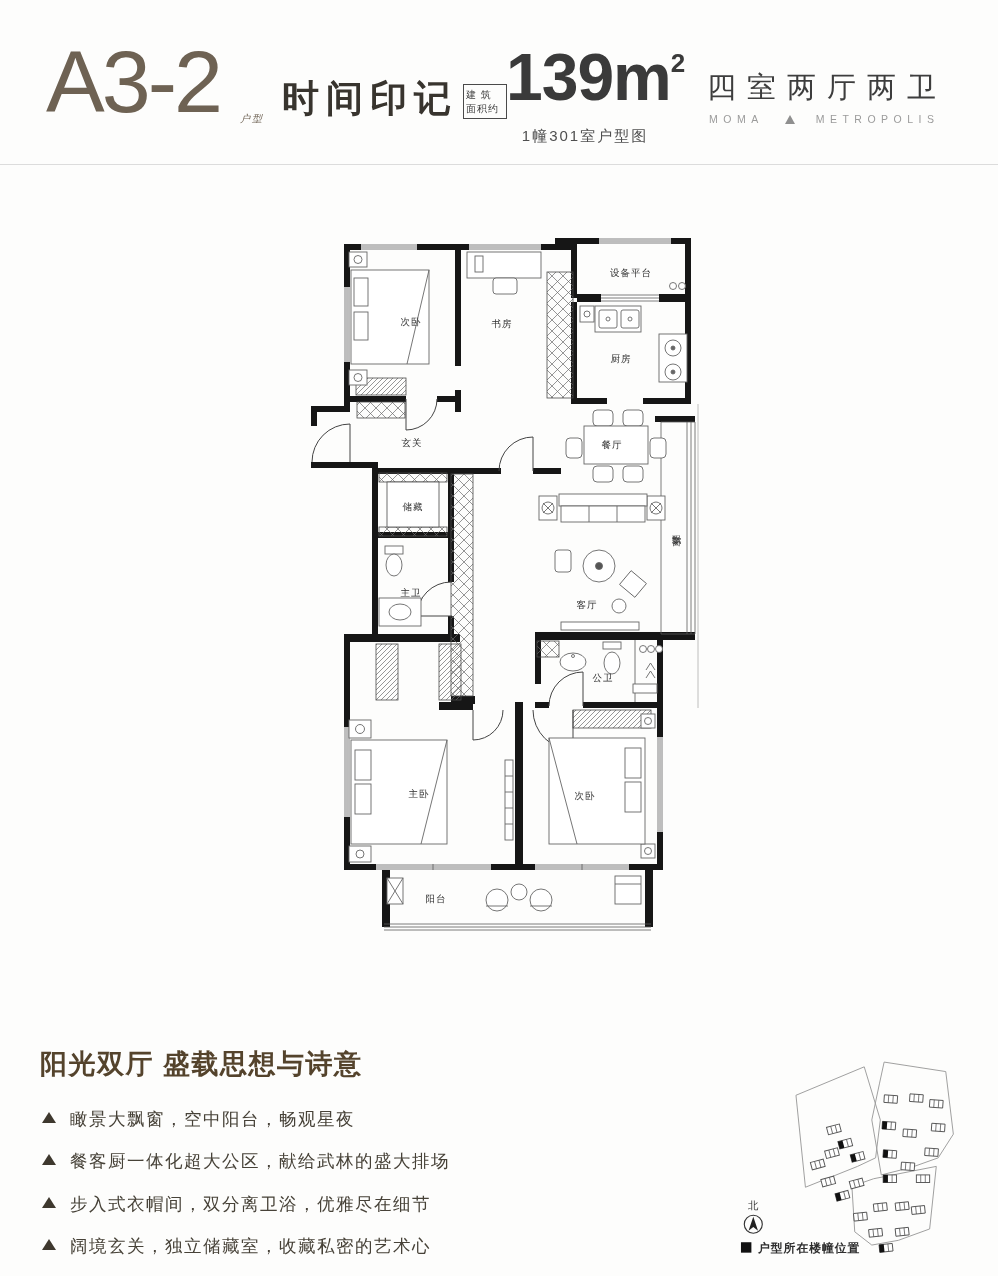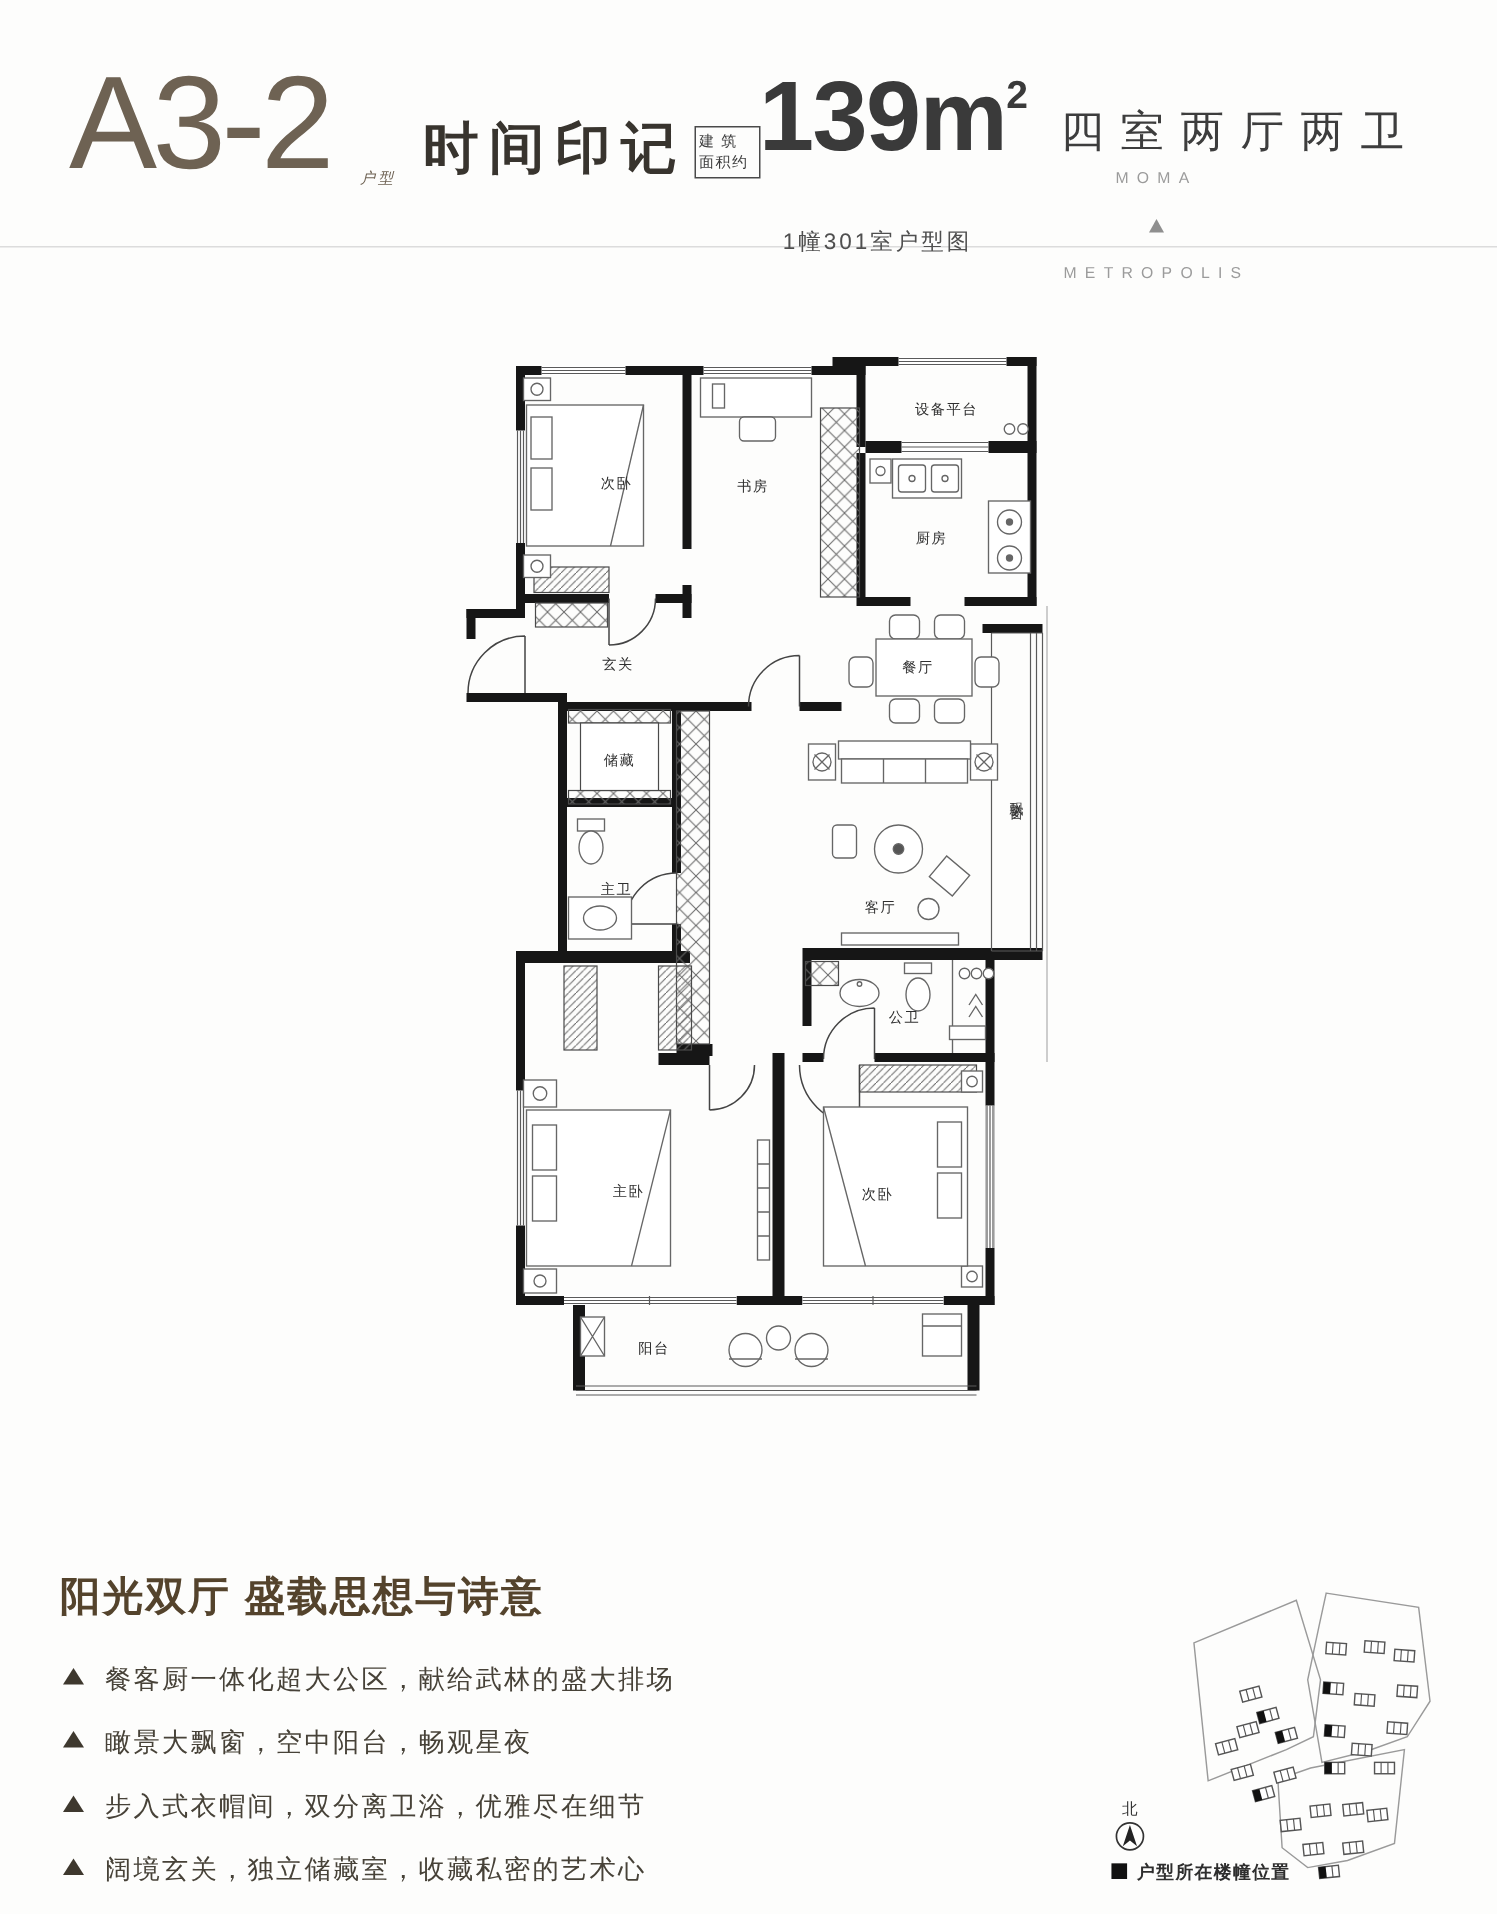--- a/index.html
+++ b/index.html
@@ -9,23 +9,23 @@
   }
   .abs{position:absolute;}
   
   .header{position:absolute;top:0;left:0;width:998px;height:164px;border-bottom:1px solid #dcdcdc;background:#fdfdfc;}
   .unit-code{left:46px;top:36px;font-size:88px;line-height:1.05;color:#6e6253;letter-spacing:-3px;font-weight:400;}
   .unit-suffix{left:240px;top:112px;font-size:10px;color:#6e6253;letter-spacing:2px;font-style:italic;}
   .series-name{left:282px;top:74px;font-size:37px;font-weight:600;color:#38342e;letter-spacing:7px;}
   .area-box{left:463px;top:84px;width:38px;border:1.5px solid #4a4a4a;padding:3px 2px;text-align:left;font-size:10px;color:#3d3d3d;line-height:1.35;letter-spacing:1px;}
   .area-value{left:506px;top:44px;font-size:66px;font-weight:700;color:#3a3a3a;letter-spacing:-1px;line-height:1;}
   .area-sup{font-size:26px;vertical-align:28px;font-weight:700;}
-  .unit-note{left:500px;top:127px;width:170px;text-align:center;font-size:15px;color:#4f4f4f;letter-spacing:2px;margin-top:25px;}
+  .unit-note{left:500px;top:127px;width:170px;text-align:center;font-size:15px;color:#4f4f4f;letter-spacing:2px;}
   .layout-type{left:707px;top:68px;font-size:29px;color:#3d3d3d;letter-spacing:11px;font-weight:400;white-space:nowrap;text-align:right;}
-  .brand-row{left:709px;top:113px;font-size:10.5px;color:#9b9b9b;letter-spacing:5.5px;display:flex;align-items:center;gap:21px;flex-direction:column;}
+  .brand-row{left:709px;top:113px;font-size:10.5px;color:#9b9b9b;letter-spacing:5.5px;display:flex;align-items:center;gap:21px;}
   .brand-logo{width:0;height:0;border-left:5px solid transparent;border-right:5px solid transparent;border-bottom:9px solid #8f8f8f;display:inline-block;}
   
   .plan-wrap{left:299px;top:232px;}
   
   .features{left:40px;top:1046px;width:650px;}
   .features h2{margin:0;font-size:27px;color:#54432c;font-weight:700;letter-spacing:1.5px;}
   .features ul{list-style:none;margin:28px 0 0 0;padding:0;}
   .features li{display:flex;align-items:flex-start;margin-top:23px;font-size:17.5px;color:#474238;letter-spacing:1.5px;line-height:1.1;}
   .tri{flex:0 0 auto;width:0;height:0;border-left:7px solid transparent;border-right:7px solid transparent;border-bottom:11px solid #3e382e;margin:2px 14px 0 2px;}
   
@@ -303,25 +303,25 @@
     <text x="137" y="670">阳台</text>
   </g>
 </svg>
 </div>
 
 <div class="abs features">
   <h2>阳光双厅 盛载思想与诗意</h2>
   <ul>
     <li>
         <span class="tri"></span>
-        <span>餐客厨一体化超大公区，献给武林的盛大排场</span>
+        <span>瞰景大飘窗，空中阳台，畅观星夜</span>
       </li>
     <li>
         <span class="tri"></span>
-        <span>瞰景大飘窗，空中阳台，畅观星夜</span>
+        <span>餐客厨一体化超大公区，献给武林的盛大排场</span>
       </li>
     <li>
         <span class="tri"></span>
         <span>步入式衣帽间，双分离卫浴，优雅尽在细节</span>
       </li>
     <li>
         <span class="tri"></span>
         <span>阔境玄关，独立储藏室，收藏私密的艺术心</span>
       </li>
   </ul>

